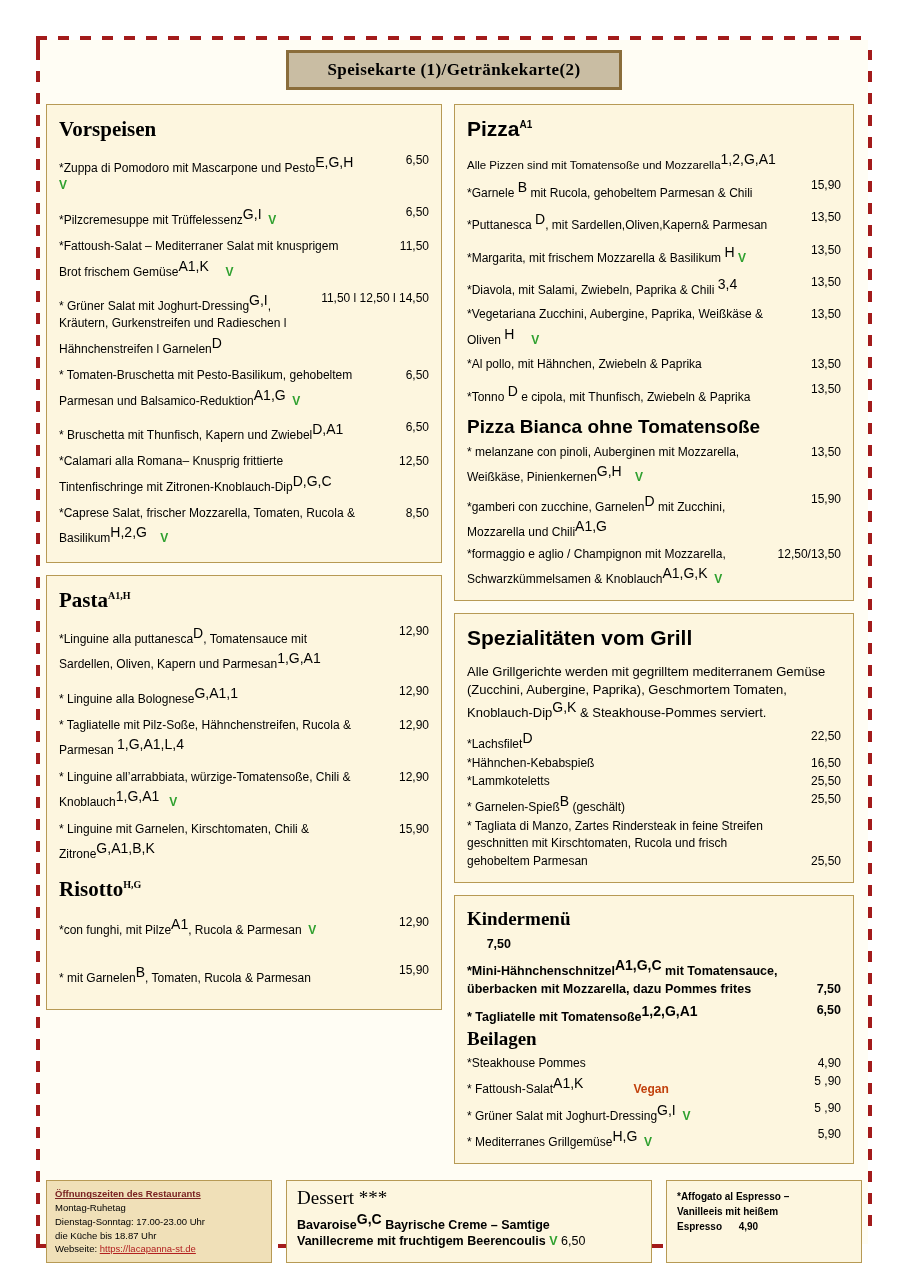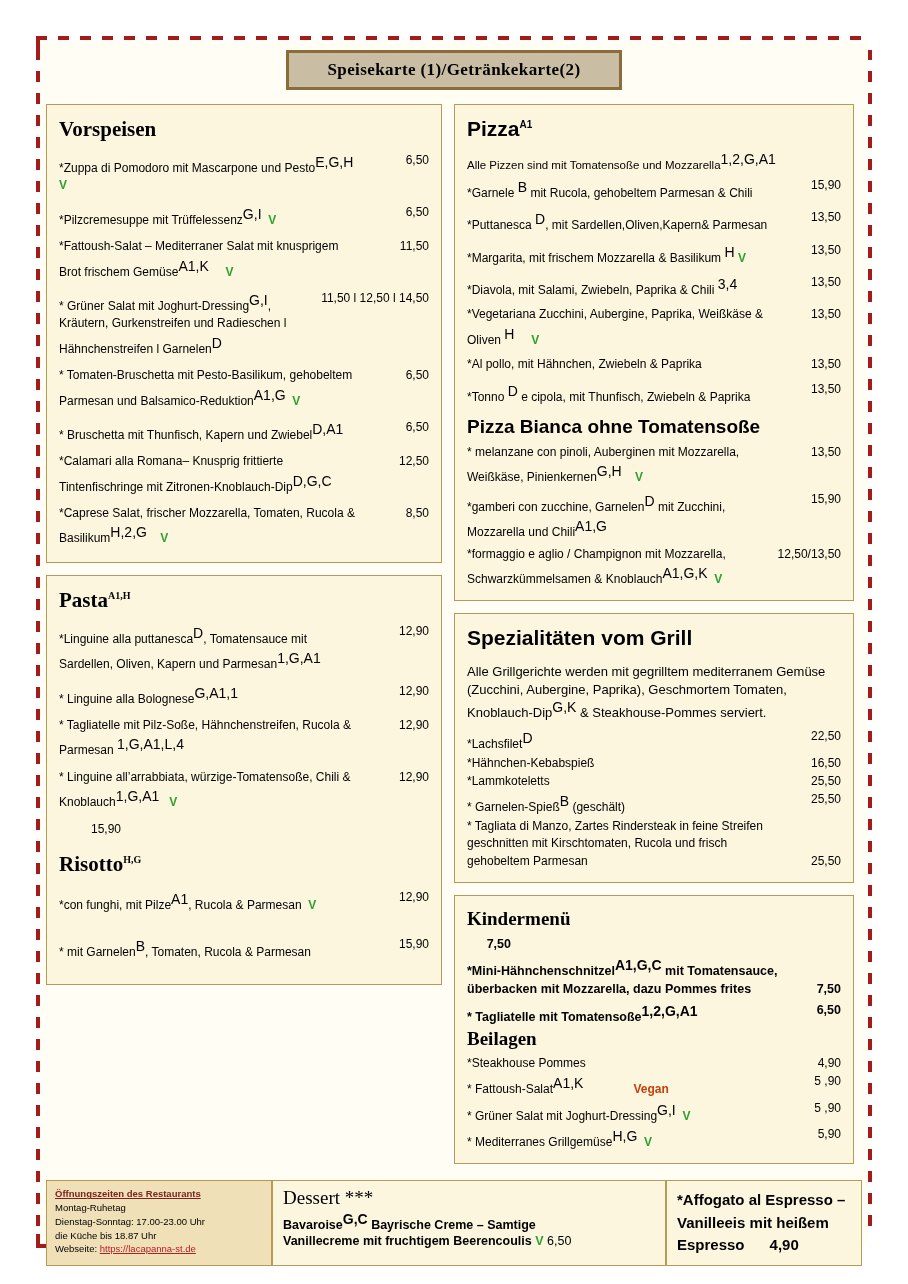--- a/index.html
+++ b/index.html
@@ -104,21 +104,21 @@
   .pizza-list .row{margin-bottom:7px;}
   .grill-intro{font-size:13px;line-height:1.35;margin-bottom:6px;}
   .grill .row{margin-bottom:1px;font-size:12px;}
   .kinder .row{margin-bottom:2px;font-weight:bold;font-size:12.5px;}
   .beilagen .row{margin-bottom:1px;font-size:12px;}
   h2.kinder-t, h2.beil-t{
     font-family:"Liberation Serif", serif;
     font-size:19px;font-weight:bold;margin:2px 0 5px 0;
   }
   
-  .bottom{display:flex;gap:0;align-items:stretch;margin-top:4px;}
+  .bottom{display:flex;gap:14px;align-items:stretch;margin-top:4px;}
   .hours{
     width:226px;
     background:#f0e0b8;
     border:1px solid #b79a55;
     padding:6px 8px;
     font-size:9.5px;
     line-height:1.45;
     box-sizing:border-box;
   }
   .hours .hd{font-weight:bold;text-decoration:underline;color:#7a2222;}
@@ -135,21 +135,21 @@
     font-size:19px;margin:0 0 2px 0;font-weight:normal;
   }
   .dessert p{margin:1px 0;font-size:12.5px;font-weight:bold;}
   .affogato{
     width:196px;
     background:#fdf6df;
     border:1px solid #b79a55;
     padding:8px 10px;
     box-sizing:border-box;
     font-weight:bold;
-    font-size:15px;
+    font-size:10px;
     line-height:1.5;
   }
   .footer{margin-top:14px;position:relative;height:56px;font-style:italic;font-size:11.5px;}
   .footer .addr{position:absolute;left:8px;top:2px;line-height:2.1;}
   .footer .hl{background:#cfe0ef;padding:1px 2px;font-weight:bold;}
   .footer .contact{position:absolute;left:430px;top:26px;background:#cfe0ef;padding:1px 3px;}
 </style>
 </head>
 <body>
 
@@ -230,20 +230,21 @@
             <div class="nm"><span>* Tagliatelle mit Pilz-Soße, Hähnchenstreifen, Rucola &amp; Parmesan </span><sup>1,G,A1,L,4</sup></div>
             <div class="pr">12,90</div>
           </div>
 
           <div class="row">
             <div class="nm"><span>* Linguine all’arrabbiata, würzige-Tomatensoße, Chili &amp; Knoblauch</span><sup>1,G,A1</sup> &nbsp;&nbsp;<span class="v">V</span></div>
             <div class="pr">12,90</div>
           </div>
 
           <div class="row" style="margin-bottom:14px">
+            <div class="nm"><span>* Linguine mit Garnelen, Kirschtomaten, Chili &amp; Zitrone</span><sup>G,A1,B,K</sup></div>
             <div class="pr">15,90</div>
           </div>
 
           <h2 class="sec"><span>Risotto</span><sup>H,G</sup></h2>
 
           <div class="row" style="margin-top:12px">
             <div class="nm"><span>*con funghi, mit Pilze</span><sup>A1</sup><span>, Rucola &amp; Parmesan</span> &nbsp;<span class="v">V</span></div>
             <div class="pr">12,90</div>
           </div>
 

